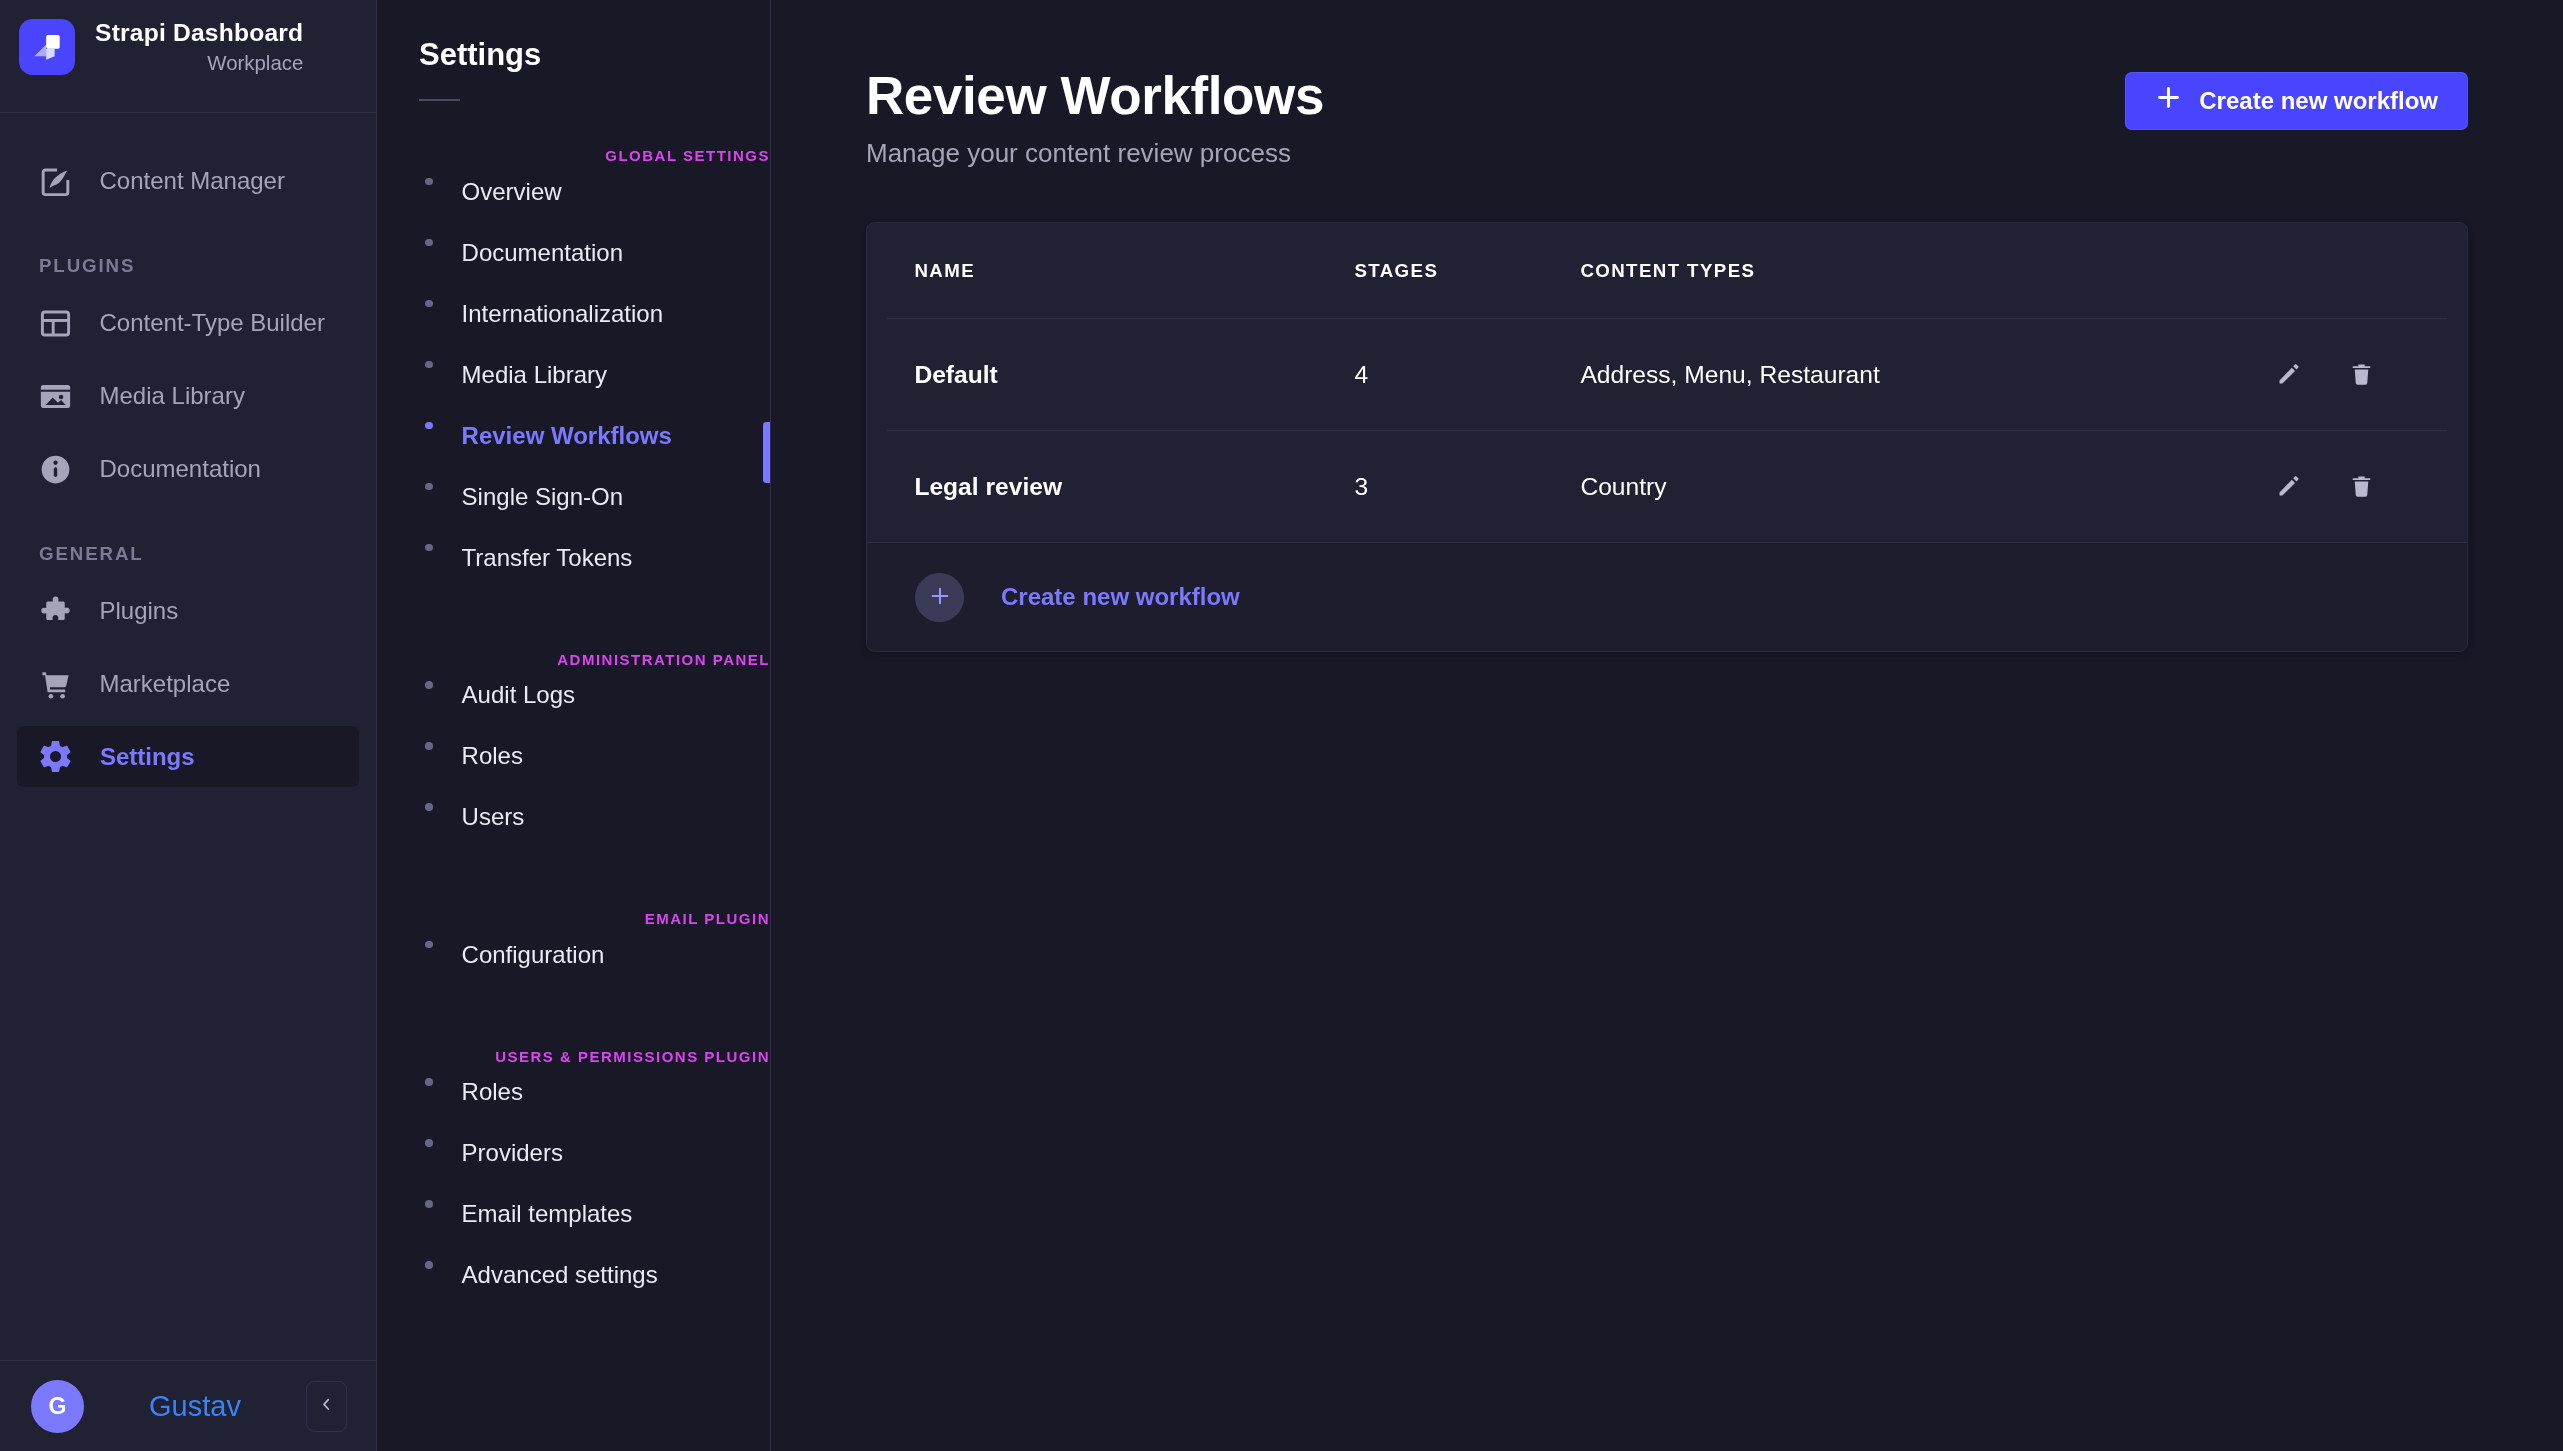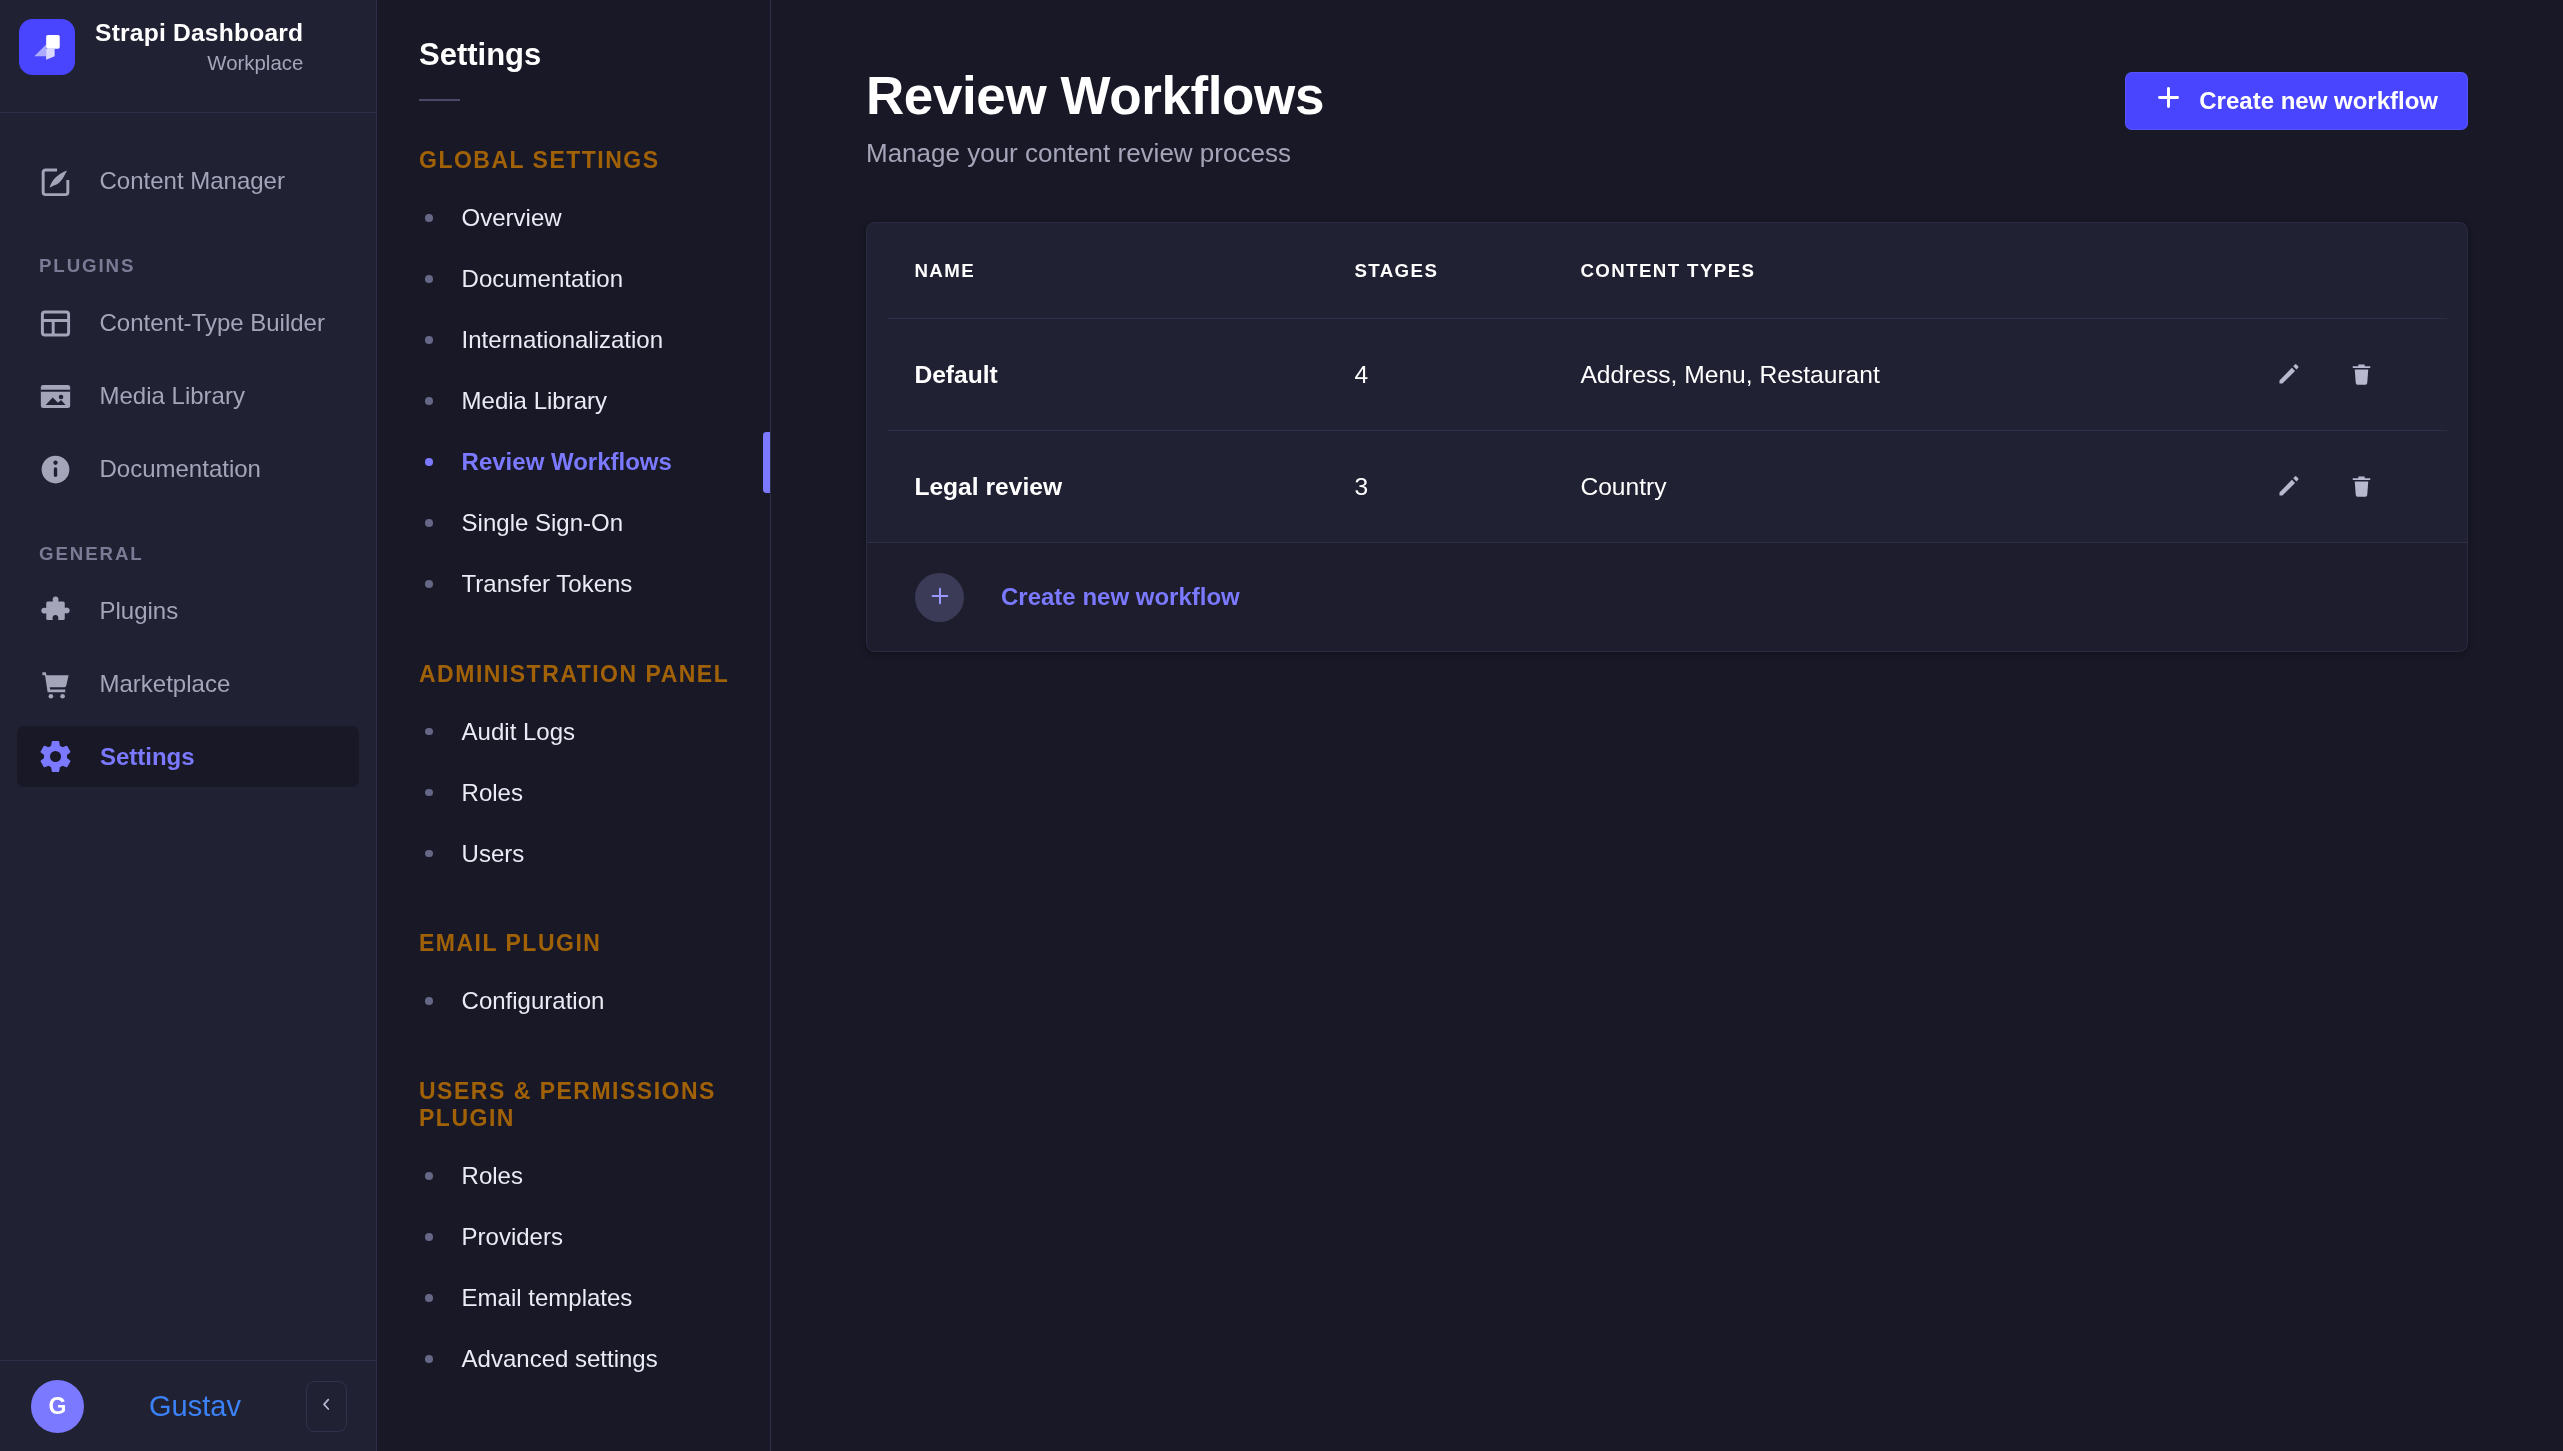--- a/index.html
+++ b/index.html
@@ -61,26 +61,26 @@
   
   .sub-nav {
     width:394px; min-width:394px; height:100%;
     background:#181826; border-right:0.8px solid #2e2e48;
     padding-top:37px; position:relative; overflow:hidden;
   }
   .sub-title { margin-left:42px; font-size:31px; font-weight:700; color:#ffffff; }
   .sub-title-rule { width:41px; height:2.5px; background:#4a4a68; margin:25.5px 0 0 42px; border:none; }
   .sub-section-title {
     margin:46px 0 13.6px 42px;
-    font-size:23px; font-weight:700; letter-spacing:1.5px;
-    color:#a16207; text-transform:uppercase;
+    font-size:15px; font-weight:700; letter-spacing:1.5px;
+    color:#d946ef; text-transform:uppercase;text-align:right;
   }
   .sub-item {
     position:relative;
-    display:flex; align-items:center; gap:29px;
+    display:flex; gap:29px;
     height:61px; padding-left:48px;
     font-size:24px; color:#ebebf5; cursor:pointer; text-decoration:none;
   }
   .dot { width:7.6px; height:7.6px; border-radius:50%; background:#666687; flex:0 0 7.6px; }
   .sub-item.active { color:#7b79ff; font-weight:600; }
   .sub-item.active .dot { background:#7b79ff; }
   .active-indicator {
     position:absolute; right:0; top:0;
     width:6.8px; height:61px; background:#7b79ff;
     border-radius:3.4px 0 0 3.4px;

